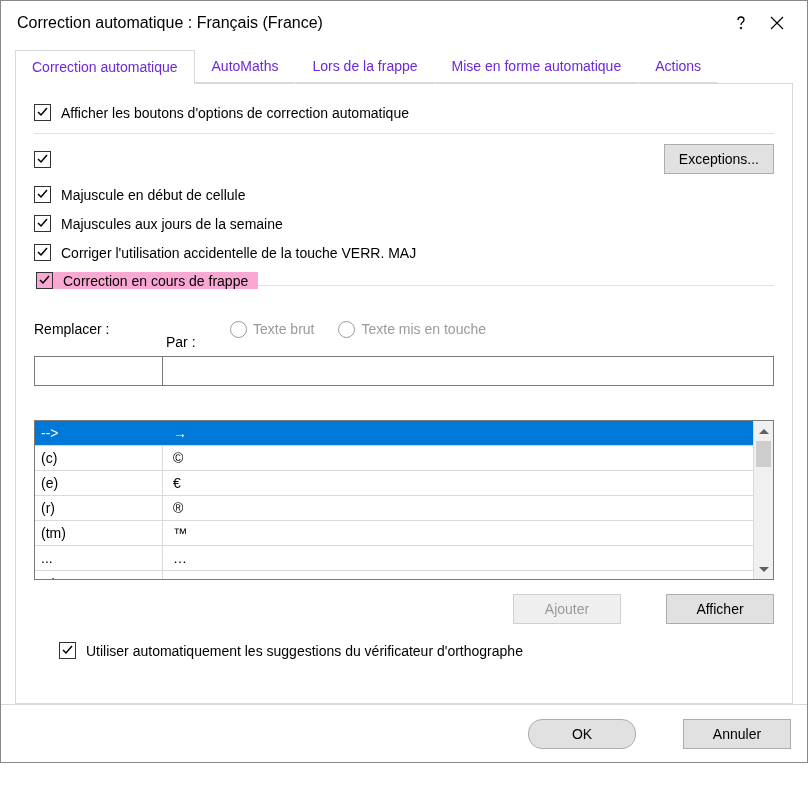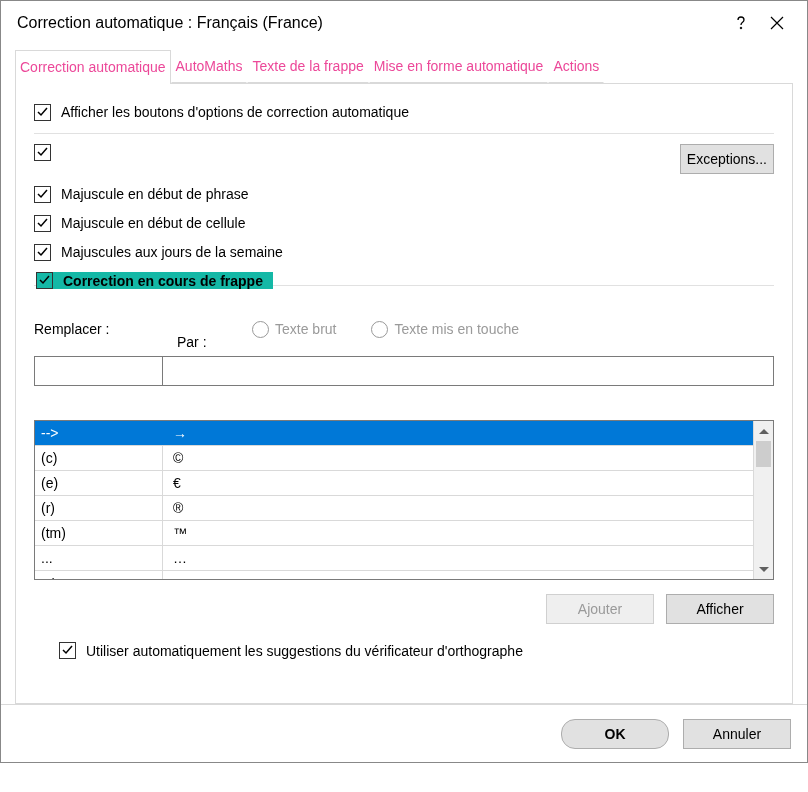--- a/index.html
+++ b/index.html
@@ -6,40 +6,40 @@
   body { margin: 0; background: #fff; }
   .dialog { width: 808px; height: 763px; border: 1px solid #888; background: #fff; position: relative; display: flex; flex-direction: column; }
   .titlebar { height: 44px; display: flex; align-items: center; padding: 0 12px 0 16px; }
   .titlebar .title { font-size: 16px; flex: 1; color: #000; }
   .titlebar .tbtn { width: 36px; height: 36px; display: flex; align-items: center; justify-content: center; color: #000; }
   .titlebar .tbtn svg { stroke: #000; stroke-width: 1; fill: none; }
 
   .content { flex: 1; padding: 4px 14px 0 14px; display: flex; flex-direction: column; }
 
   .tabs { display: flex; border-bottom: 1px solid #d9d9d9; }
-  .tab { padding: 8px 4px; border: 1px solid transparent; border-bottom: none; background: #fff; color: #ec4899; position: relative; top: 1px; cursor: default; }
+  .tab { padding: 8px 16px; border: 1px solid transparent; border-bottom: none; background: #fff; color: #6d28d9; position: relative; top: 1px; cursor: default; }
   .tab.active { border-color: #d9d9d9; background: #fff; }
   .tab:not(.active) { border-bottom: 1px solid #d9d9d9; top:0; }
 
   .panel { border: 1px solid #d9d9d9; border-top: none; padding: 14px 18px 18px 18px; flex: 1; display: flex; flex-direction: column; }
 
-  .row { display: flex; margin: 6px 0; }
+  .row { display: flex; align-items: center; margin: 6px 0; }
   .checkbox { width: 17px; height: 17px; border: 1px solid #333; margin-right: 10px; display: inline-flex; align-items: center; justify-content: center; flex-shrink: 0; }
   .checkbox .chk { width: 11px; height: 11px; }
   .label { color: #000; }
 
   .sep { border-top: 1px solid #e1e1e1; margin: 6px 0 4px 0; }
 
-  .exc-btn { margin-left: auto; padding: 6px 6px; border: 1px solid #adadad; background: #e1e1e1; }
+  .exc-btn { margin-left: auto; padding: 6px 14px; border: 1px solid #adadad; background: #e1e1e1; }
 
   .replace-section { margin-top: 18px; }
   .fieldset-line { position: relative; border-top: 1px solid #e1e1e1; }
-  .legend { position: absolute; top: -14px; left: 2px; background: #14b8a6; padding-right: 10px; display: flex; align-items: center; font-weight: bold; }
-
-  .replace-header { display: flex; align-items: center; margin: 22px 0 6px 0; gap: 15px; }
+  .legend { position: absolute; top: -14px; left: 2px; background: #f9a8d4; padding-right: 10px; display: flex; align-items: center; }
+
+  .replace-header { display: flex; align-items: center; margin: 22px 0 6px 0; gap: 4px; }
   .replace-header .col1 { width: 128px; }
   .replace-header .col2 { width: 60px; margin-top: 26px; }
   .radio { width: 17px; height: 17px; border: 1px solid #999; border-radius: 50%; display: inline-block; margin-right: 6px; vertical-align: middle; flex-shrink:0; }
   .radio-label { color: #9a9a9a; margin-right: 20px; display: inline-flex; align-items: center; }
 
   .inputs { display: flex; }
   .inputs input { height: 30px; border: 1px solid #7a7a7a; padding: 2px 6px; font-size: 14px; outline: none; }
   .inputs .inp1 { width: 128px; border-right: none; }
   .inputs .inp2 { flex: 1; }
 
@@ -52,27 +52,27 @@
   .trow.selected .c1 { border-right-color: #0078d7; }
   .scrollbar { width: 20px; border-left: 1px solid #d9d9d9; display: flex; flex-direction: column; background: #f0f0f0; }
   .sb-btn { height: 20px; display: flex; align-items: center; justify-content: center; }
   .sb-thumb { height: 26px; background: #cdcdcd; margin: 0 2px; }
   .sb-track { flex: 1; }
   .arrow-up, .arrow-down { width:0; height:0; border-left:5px solid transparent; border-right:5px solid transparent; }
   .arrow-up { border-bottom:5px solid #606060; }
   .arrow-down { border-top:5px solid #606060; }
 
   .btnrow { display: flex; justify-content: flex-end; gap: 12px; margin-top: 14px; }
-  .btn { width: 108px; height: 30px; border: 1px solid #adadad; background: #e1e1e1; display:flex; align-items:center; justify-content:center; }
+  .btn { width: 108px; height: 30px; border: 1px solid #adadad; background: #e1e1e1; display:flex; align-items:center; justify-content:center;margin-left:33px; }
   .btn.disabled { color: #9a9a9a; background: #efefef; border-color:#d0d0d0; }
 
   .suggest-row { margin-top: 18px; display:flex; align-items:center;padding-left:25px; }
 
   .footer { height: 58px; border-top: 1px solid #d9d9d9; display: flex; align-items: center; justify-content: flex-end; padding: 0 16px; gap: 14px; background:#fff; }
-  .footer .btn.primary { font-weight: bold; border-radius: 14px; }
+  .footer .btn.primary { font-weight: normal; border-radius: 14px; }
 </style>
 </head>
 <body>
 
 <div class="dialog">
 
   <div class="titlebar">
     <div class="title">Correction automatique : Français (France)</div>
     <div class="tbtn">
       <svg width="16" height="16" viewBox="0 0 16 16">
@@ -85,21 +85,21 @@
           <path d="M1 1 L13 13 M13 1 L1 13" stroke-width="1.2"></path>
         </svg>
     </div>
   </div>
 
   <div class="content">
 
     <div class="tabs">
       <div class="tab active">Correction automatique</div>
       <div class="tab">AutoMaths</div>
-      <div class="tab">Texte de la frappe</div>
+      <div class="tab">Lors de la frappe</div>
       <div class="tab">Mise en forme automatique</div>
       <div class="tab">Actions</div>
     </div>
 
     <div class="panel">
 
       <div class="row">
         <span class="checkbox">
             <svg class="chk" viewBox="0 0 11 11">
               <path d="M1 5 L4 8 L10 1" stroke="#000" stroke-width="1.5" fill="none"></path>
@@ -112,47 +112,47 @@
 
       <div class="row">
         <span class="checkbox">
             <svg class="chk" viewBox="0 0 11 11">
               <path d="M1 5 L4 8 L10 1" stroke="#000" stroke-width="1.5" fill="none"></path>
             </svg>
           </span>
         <button class="exc-btn">Exceptions...</button>
       </div>
 
-      <div class="row">
-        <span class="checkbox">
-            <svg class="chk" viewBox="0 0 11 11">
-              <path d="M1 5 L4 8 L10 1" stroke="#000" stroke-width="1.5" fill="none"></path>
-            </svg>
-          </span>
-        <span class="label">Majuscule en début de phrase</span>
-      </div>
 
       <div class="row">
         <span class="checkbox">
             <svg class="chk" viewBox="0 0 11 11">
               <path d="M1 5 L4 8 L10 1" stroke="#000" stroke-width="1.5" fill="none"></path>
             </svg>
           </span>
         <span class="label">Majuscule en début de cellule</span>
       </div>
 
       <div class="row">
         <span class="checkbox">
             <svg class="chk" viewBox="0 0 11 11">
               <path d="M1 5 L4 8 L10 1" stroke="#000" stroke-width="1.5" fill="none"></path>
             </svg>
           </span>
         <span class="label">Majuscules aux jours de la semaine</span>
       </div>
 
+      <div class="row">
+        <span class="checkbox">
+            <svg class="chk" viewBox="0 0 11 11">
+              <path d="M1 5 L4 8 L10 1" stroke="#000" stroke-width="1.5" fill="none"></path>
+            </svg>
+          </span>
+        <span class="label">Corriger l'utilisation accidentelle de la touche VERR. MAJ</span>
+      </div>
 
       <div class="replace-section">
         <div class="fieldset-line">
           <div class="legend">
             <span class="checkbox">
                 <svg class="chk" viewBox="0 0 11 11">
                   <path d="M1 5 L4 8 L10 1" stroke="#000" stroke-width="1.5" fill="none"></path>
                 </svg>
               </span>
             <span class="label">Correction en cours de frappe</span>

